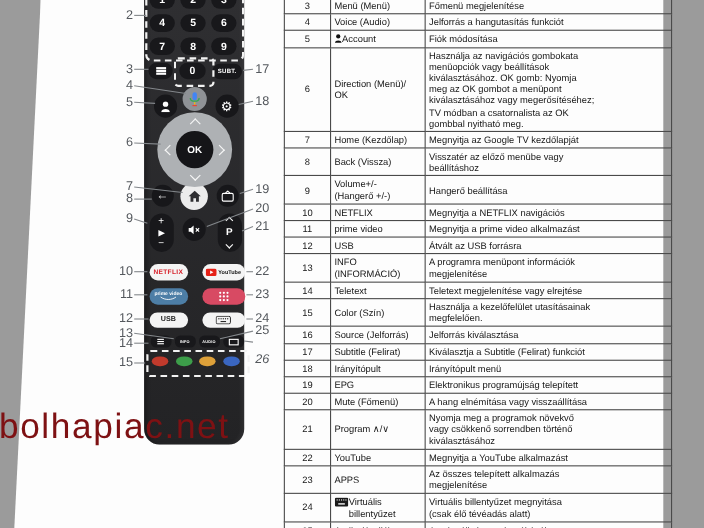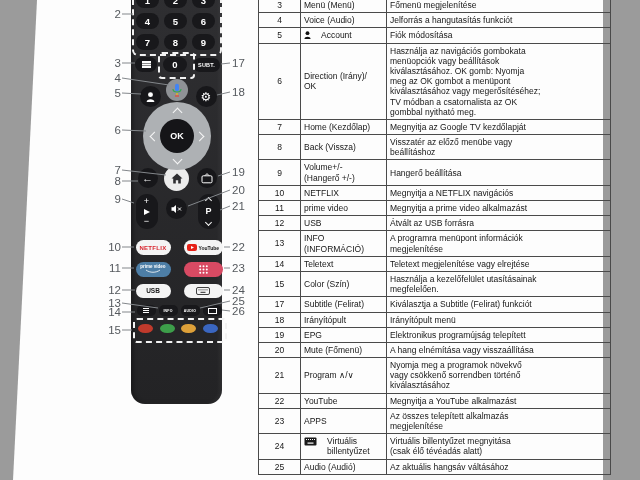--- a/index.html
+++ b/index.html
@@ -36,21 +36,21 @@
         letter-spacing:5px;z-index:3;}
   
   .callout{position:absolute;font-size:11.5px;color:#54585d;z-index:4;width:20px;}
   .co-left{text-align:right;}
   #lines{position:absolute;left:0;top:0;z-index:4;pointer-events:none;}
   
   .table-wrap{left:258px;top:-3px;z-index:3;}
   table{border-collapse:collapse;table-layout:fixed;width:352px;font-size:8.5px;line-height:1.2;color:#161616;}
   td{border:1px solid #4a4a4a;padding:2px 3px;vertical-align:middle;white-space:pre-line;overflow:hidden;}
   td.c-num{text-align:center;}
-  .namecell{display:flex;gap:10px;align-items:flex-start;}
+  .namecell{display:flex;gap:0;align-items:flex-start;}
   
   .watermark{left:-1px;top:369px;font-size:32px;letter-spacing:1.5px;color:#7e1113;z-index:6;}
   .vol-tri{width:0;height:0;border-top:3.5px solid transparent;border-bottom:3.5px solid transparent;
            border-left:6px solid #fff;}
 </style>
 </head>
 <body>
 
 <div class="page">
   <div class="abs strip-left"></div>
@@ -251,21 +251,21 @@
           <tr>
             <td class="c-num">5</td>
             <td><div class="namecell"><svg width="7" height="8" viewBox="0 0 8 9" style="flex:none;margin-top:1px;">
                   <circle cx="4" cy="2.4" r="2.2" fill="#111"></circle>
                   <path d="M0.5,9 C0.5,5.6 7.5,5.6 7.5,9 Z" fill="#111"></path>
                 </svg><span style="white-space: pre-line;">Account</span></div></td>
             <td>Fiók módosítása</td>
           </tr>
           <tr>
             <td class="c-num">6</td>
-            <td>Direction (Irány)/
+            <td>Direction (Menü)/
 OK</td>
             <td>Használja az navigációs gombokata
 menüopciók vagy beállítások
 kiválasztásához. OK gomb: Nyomja
 meg az OK gombot a menüpont
 kiválasztásához vagy megerősítéséhez;
 TV módban a csatornalista az OK
 gombbal nyitható meg.</td>
           </tr>
           <tr>
@@ -310,20 +310,25 @@
           <tr>
             <td class="c-num">14</td>
             <td>Teletext</td>
             <td>Teletext megjelenítése vagy elrejtése</td>
           </tr>
           <tr>
             <td class="c-num">15</td>
             <td>Color (Szín)</td>
             <td>Használja a kezelőfelület utasításainak
 megfelelően.</td>
+          </tr>
+          <tr>
+            <td class="c-num">16</td>
+            <td>Source (Jelforrás)</td>
+            <td>Jelforrás kiválasztása</td>
           </tr>
           <tr>
             <td class="c-num">17</td>
             <td>Subtitle (Felirat)</td>
             <td>Kiválasztja a Subtitle (Felirat) funkciót</td>
           </tr>
           <tr>
             <td class="c-num">18</td>
             <td>Irányítópult</td>
             <td>Irányítópult menü</td>
@@ -375,20 +380,21 @@
           </tr>
           <tr>
             <td class="c-num">25</td>
             <td>Audio (Audió)</td>
             <td>Az aktuális hangsáv váltásához</td>
           </tr>
         </tbody>
     </table>
   </div>
 
+  <div class="abs watermark">bolhapiac.net</div>
 <div class="callout co-left" style="left: 101px; top: 8px;">2</div>
     <div class="callout co-left" style="left: 101px; top: 57px;">3</div>
     <div class="callout co-left" style="left: 101px; top: 72px;">4</div>
     <div class="callout co-left" style="left: 101px; top: 87px;">5</div>
     <div class="callout co-left" style="left: 101px; top: 124px;">6</div>
     <div class="callout co-left" style="left: 101px; top: 164px;">7</div>
     <div class="callout co-left" style="left: 101px; top: 175px;">8</div>
     <div class="callout co-left" style="left: 101px; top: 193px;">9</div>
     <div class="callout co-left" style="left: 101px; top: 241px;">10</div>
     <div class="callout co-left" style="left: 101px; top: 262px;">11</div>
@@ -398,14 +404,14 @@
     <div class="callout co-left" style="left: 101px; top: 324px;">15</div>
     <div class="callout" style="left: 232px; top: 57px;">17</div>
     <div class="callout" style="left: 232px; top: 86px;">18</div>
     <div class="callout" style="left: 232px; top: 166px;">19</div>
     <div class="callout" style="left: 232px; top: 184px;">20</div>
     <div class="callout" style="left: 232px; top: 200px;">21</div>
     <div class="callout" style="left: 232px; top: 241px;">22</div>
     <div class="callout" style="left: 232px; top: 262px;">23</div>
     <div class="callout" style="left: 232px; top: 284px;">24</div>
     <div class="callout" style="left: 232px; top: 295px;">25</div>
-    <div class="callout" style="left: 232px; top: 305px;">26</div>
+    <div class="callout" style="left: 232px; top: 321px; font-style: italic;">26</div>
   </div>
 
 </body></html>

